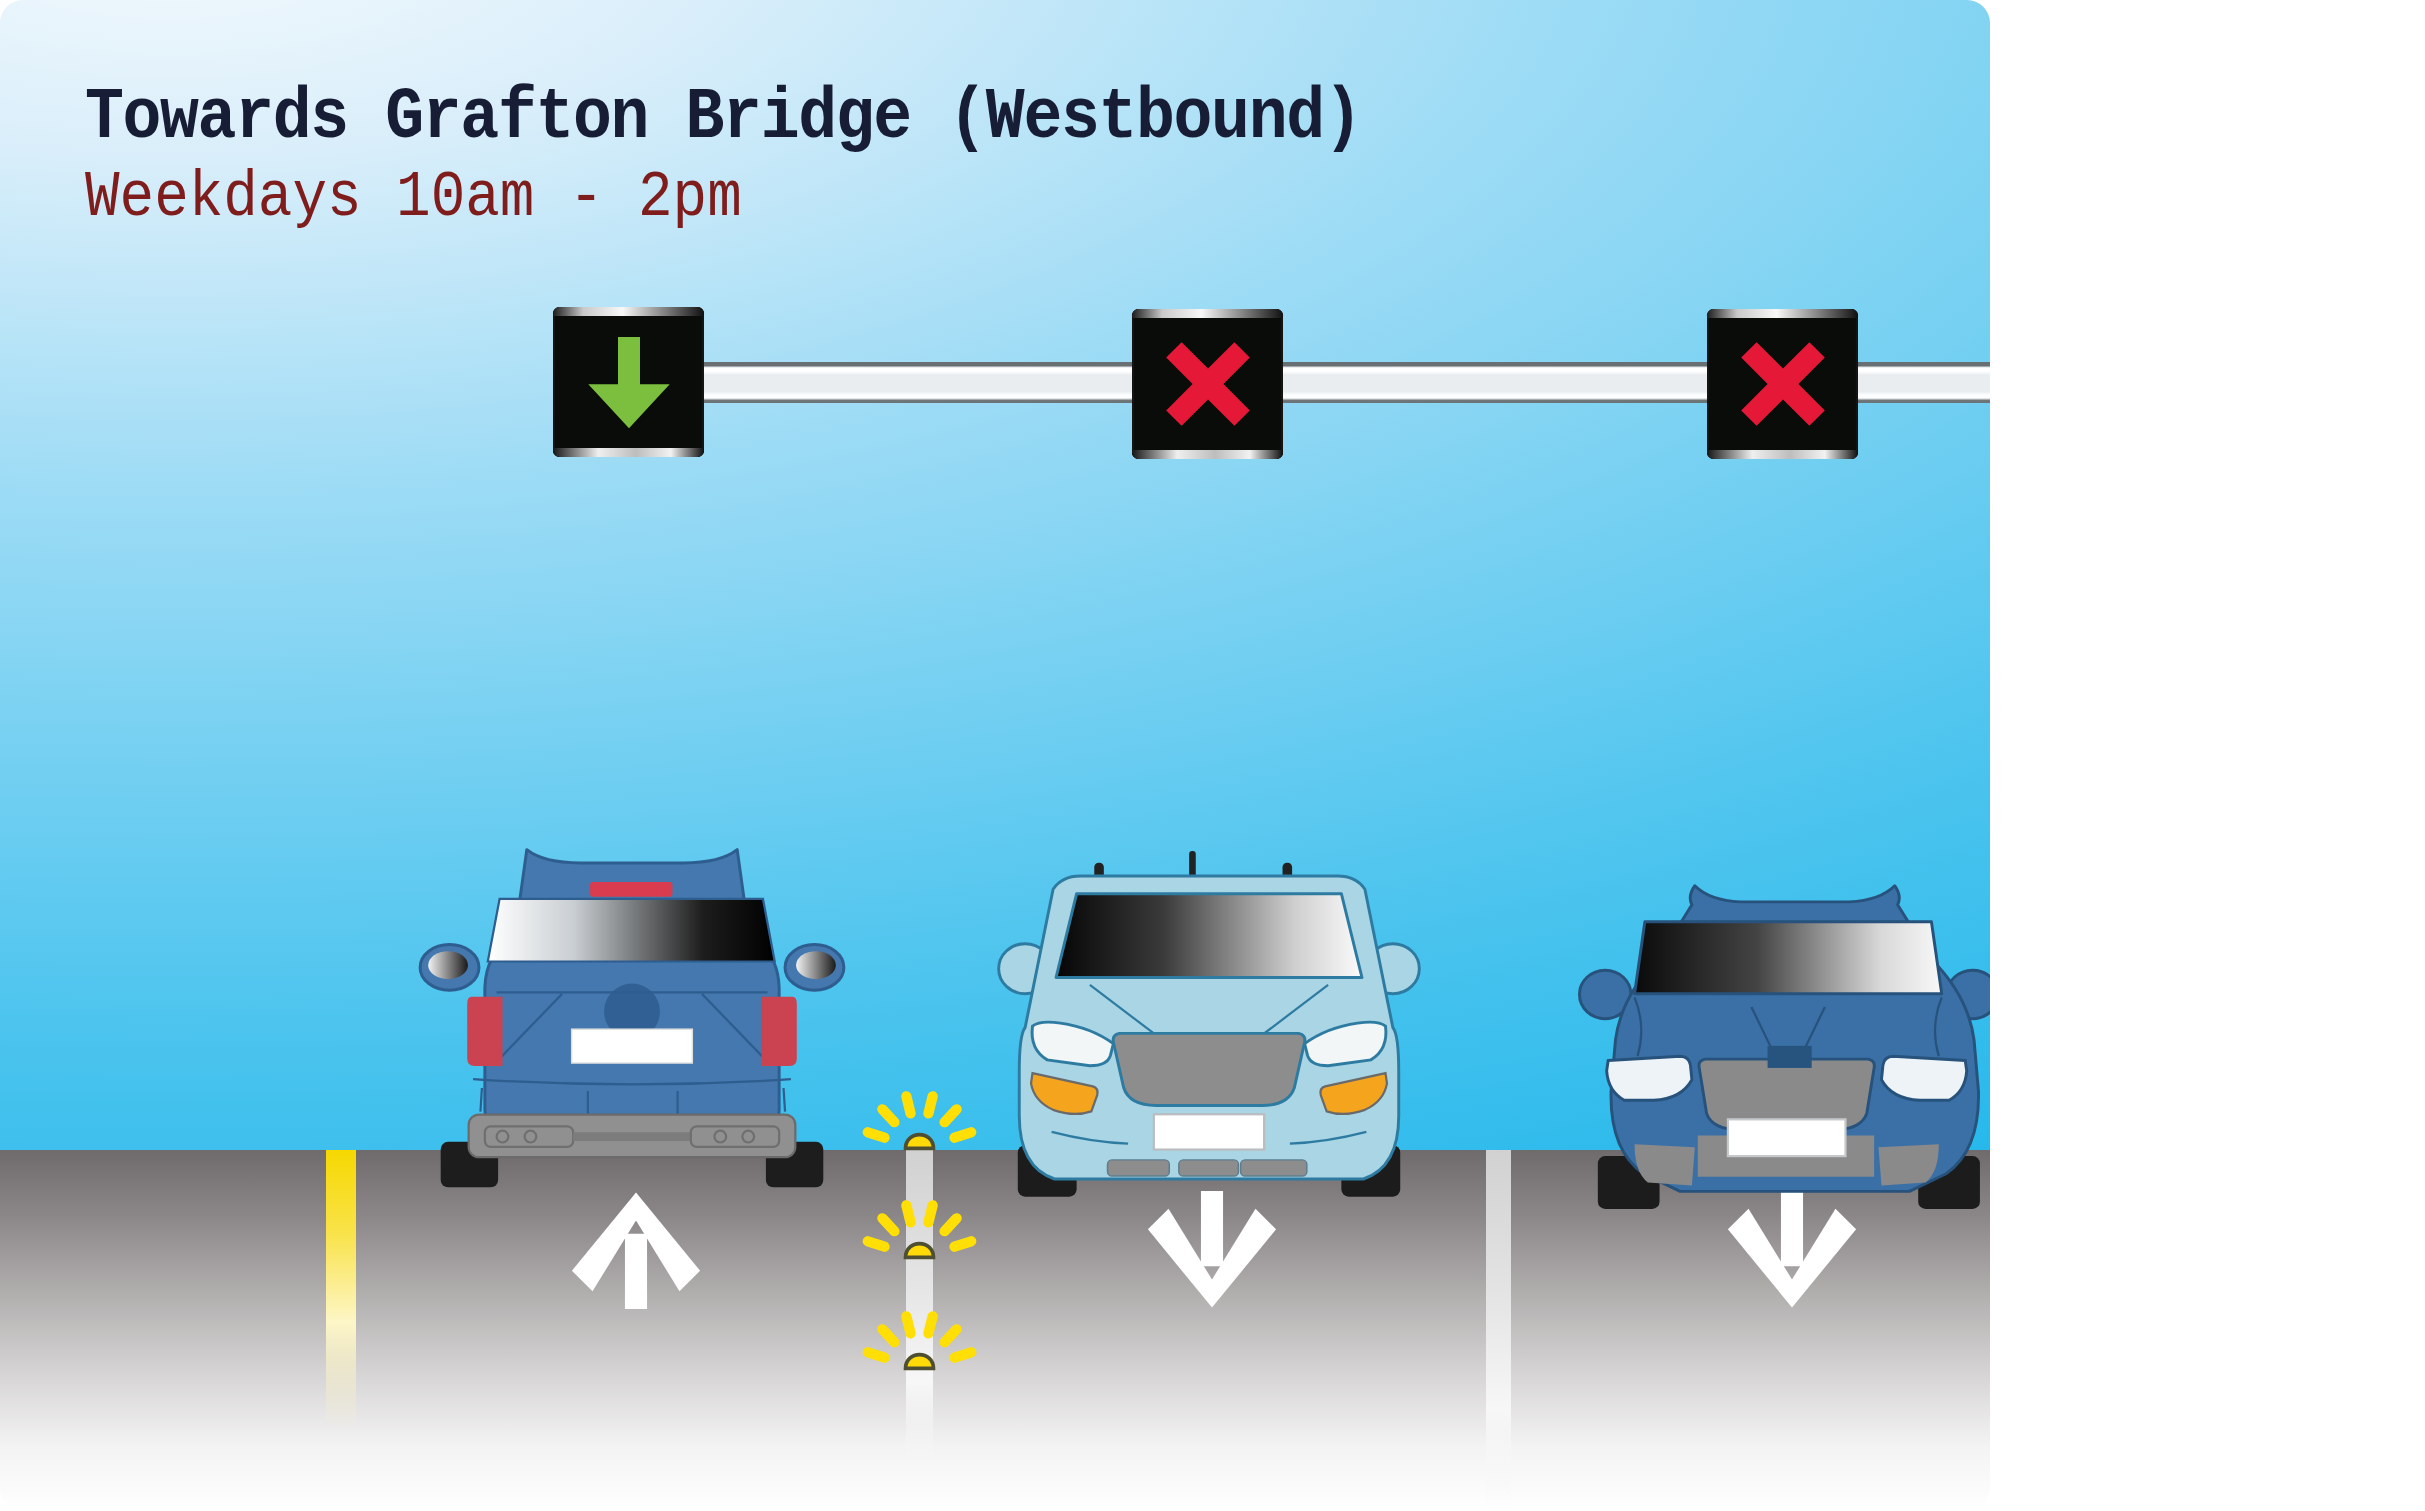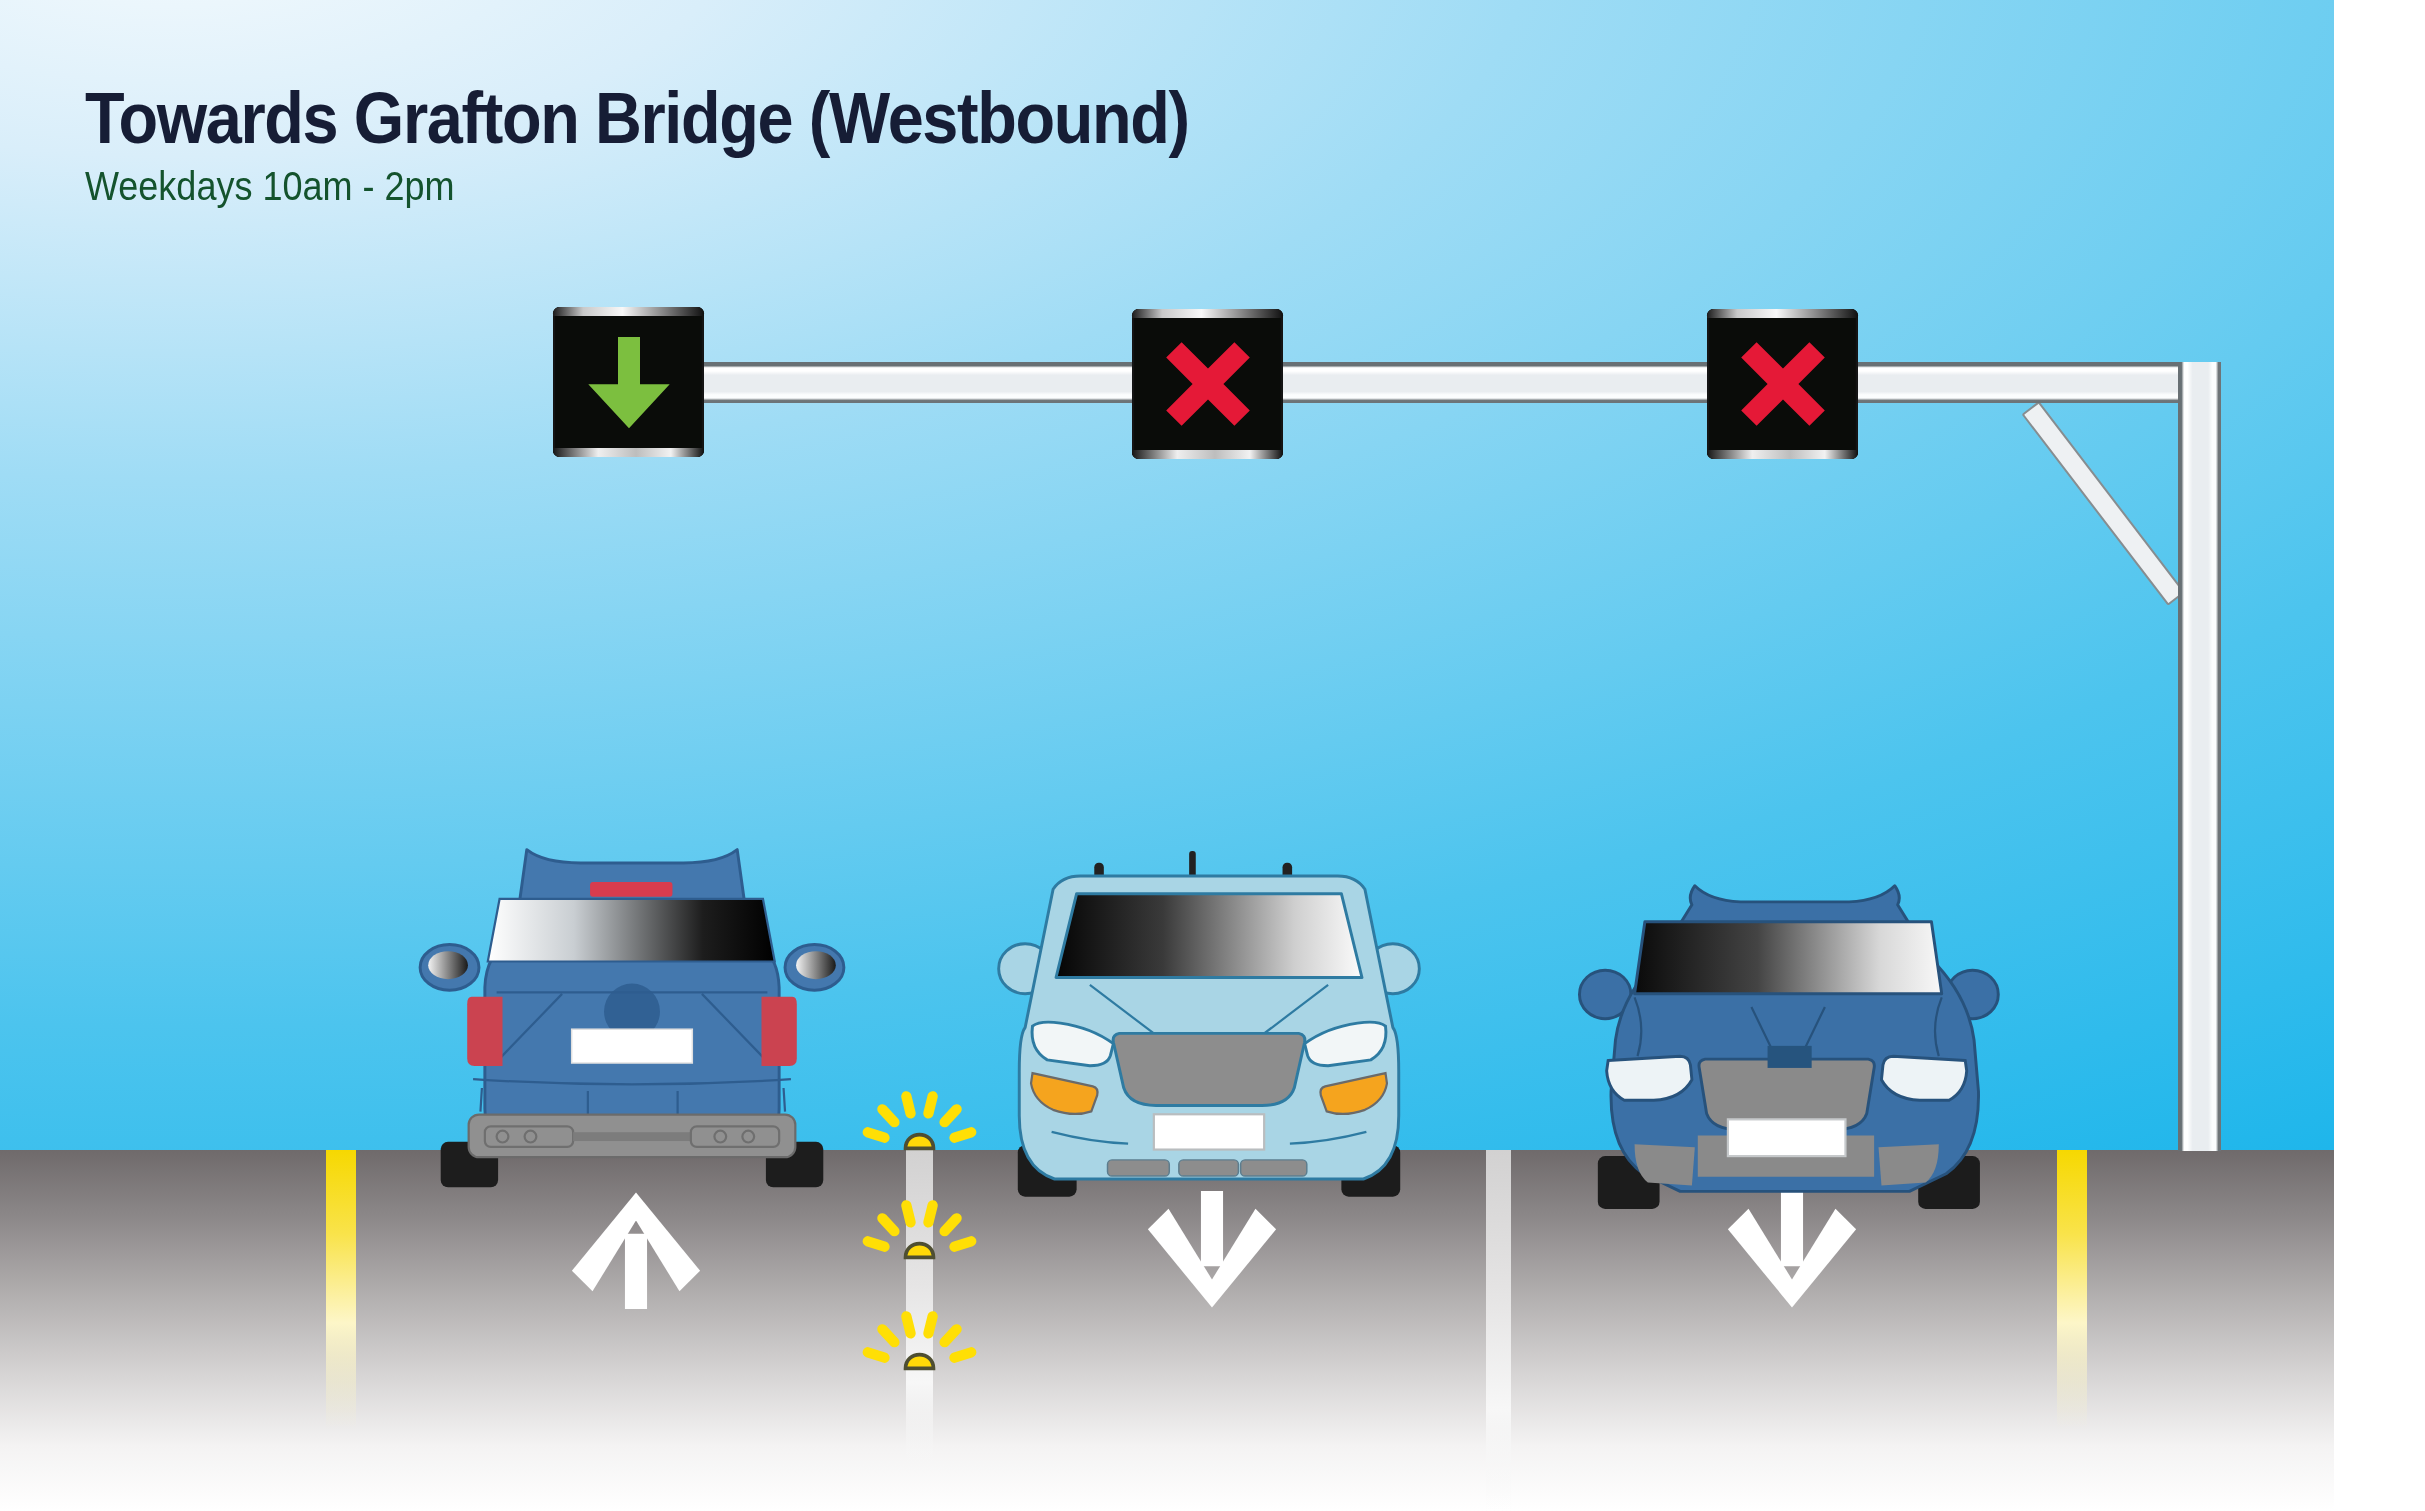--- a/index.html
+++ b/index.html
@@ -1,32 +1,32 @@
 <!DOCTYPE html>
 <html style="font-size:11.8px"><head>
 <meta charset="utf-8">
 <style>
   html,body{margin:0;padding:0;background:#fff;}
-  #scene{position:relative;width:2334px;height:1511px;overflow:hidden;
-         font-family:Liberation Sans, sans-serif;}
+  #scene{position:relative;width:1990px;height:1511px;overflow:hidden;
+         font-family:Liberation Mono, monospace;border-radius:23px;}
 
   
   .sky{position:absolute;left:0;top:0;width:2426px;height:1150px;
        background:radial-gradient(ellipse 165% 140% at 7% -6%,
          #f4fafd 0%, #d9eefa 14%, #9fdcf5 34%, #4cc4ee 68%, #12b2ea 100%);}
   .road{position:absolute;left:0;top:1150px;width:2426px;height:361px;
         background:linear-gradient(180deg,#6f6a6b 0%, #8b8788 18%,
           #aeabab 38%, #d6d4d4 62%, #f4f3f3 82%, #ffffff 100%);}
 
   
   .title{position:absolute;left:85px;top:82px;color:#161d35;
          font-size:72px;font-weight:800;white-space:nowrap;line-height:1.0;}
   .title>span{display:inline-block;transform:scaleX(.9);transform-origin:0 0;letter-spacing:-1.5px;}
-  .subtitle{position:absolute;left:85px;top:166px;color:#14532d;
-            font-size:40px;font-weight:400;white-space:nowrap;line-height:1.0;}
+  .subtitle{position:absolute;left:85px;top:166px;color:#7f1d1d;
+            font-size:64px;font-weight:400;white-space:nowrap;line-height:1.0;}
   .subtitle>span{display:inline-block;transform:scaleX(.9);transform-origin:0 0;}
 
   
   .beam{position:absolute;left:632px;top:362px;width:1589px;height:41px;
         background:linear-gradient(180deg,#687074 0%,#687074 9%,#ffffff 14%,#ffffff 22%,
           #e9edf0 32%,#e9edf0 72%,#fbfdfe 80%,#fbfdfe 88%,#6d7478 94%,#6d7478 100%);}
   .post{position:absolute;left:2178px;top:362px;width:43px;height:789px;
         background:linear-gradient(90deg,#687074 0%,#687074 8%,#ffffff 14%,#ffffff 22%,
           #e9edf0 34%,#e9edf0 70%,#fbfdfe 80%,#fbfdfe 88%,#6d7478 94%,#6d7478 100%);}
   .brace{position:absolute;left:2039px;top:401px;width:237px;height:17.6px;

